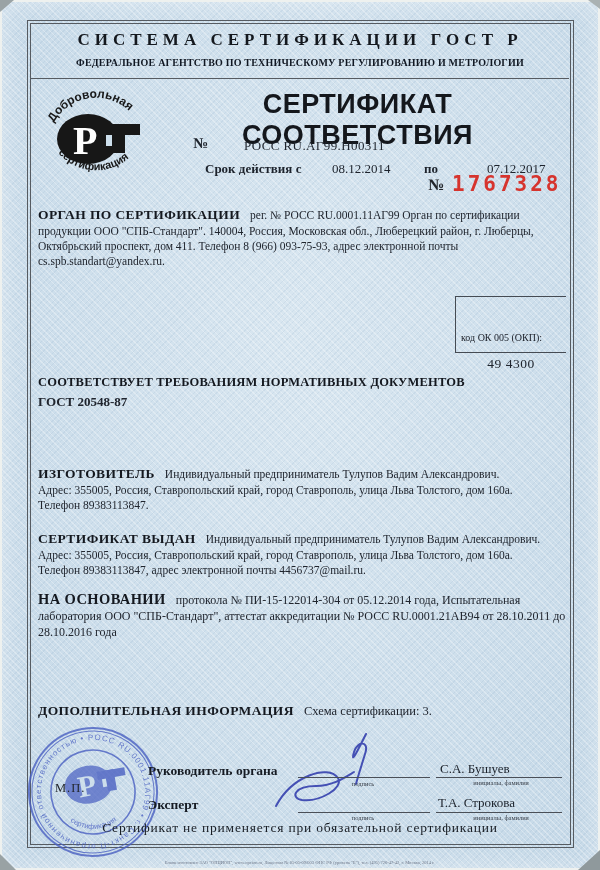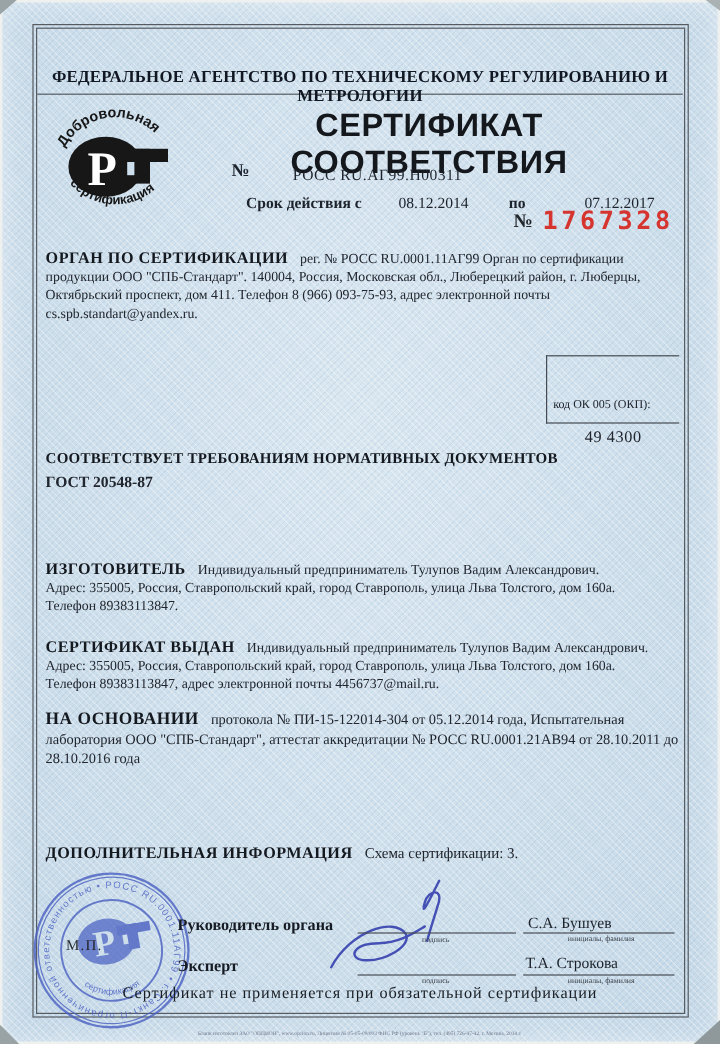--- a/index.html
+++ b/index.html
@@ -21,21 +21,21 @@
   .c-bl{bottom:0;left:0;border-bottom:16px solid #99a2a4;border-right:16px solid transparent;}
   .c-br{bottom:0;right:0;border-bottom:20px solid #8f999c;border-left:22px solid transparent;}
 
   .frame{position:absolute;left:27px;top:20px;width:545px;height:826px;border:1px solid #565b61;}
   .frame-inner{position:absolute;left:2px;top:2px;right:2px;bottom:2px;border:1px solid #565b61;}
   .hline{position:absolute;left:31px;top:78px;width:538px;border-top:1px solid #565b61;}
 
   .hdr1{position:absolute;left:30px;top:30px;width:540px;text-align:center;
         font-weight:bold;font-size:17px;letter-spacing:5px;color:#14181e;}
   .hdr2{position:absolute;left:30px;top:57px;width:540px;text-align:center;
-        font-weight:bold;font-size:14px;letter-spacing:.2px;color:#101722;}
+        font-weight:bold;font-size:10px;letter-spacing:.2px;color:#101722;}
 
   .title{position:absolute;left:150px;top:89px;width:415px;text-align:center;
          font-family:"Liberation Sans",sans-serif;font-weight:bold;font-size:27px;
          letter-spacing:.5px;color:#14171c;}
 
   .numrow-label{position:absolute;left:193px;top:135px;font-weight:bold;font-size:15px;}
   .numrow-value{position:absolute;left:244px;top:138px;font-size:13px;letter-spacing:.4px;}
   .validity{position:absolute;top:161px;font-size:13px;}
   .v-label{left:205px;font-weight:bold;}
   .v-from{left:332px;}
@@ -77,20 +77,21 @@
   <div class="corner c-tl"></div>
   <div class="corner c-tr"></div>
   <div class="corner c-bl"></div>
   <div class="corner c-br"></div>
 
   <div class="frame">
     <div class="frame-inner"></div>
   </div>
   <div class="hline"></div>
 
+  <div class="hdr1">СИСТЕМА СЕРТИФИКАЦИИ ГОСТ Р</div>
   <div class="hdr2">ФЕДЕРАЛЬНОЕ АГЕНТСТВО ПО ТЕХНИЧЕСКОМУ РЕГУЛИРОВАНИЮ И МЕТРОЛОГИИ</div>
 
   <svg class="logo-svg" width="120" height="100" viewBox="0 0 120 100">
     <defs>
       <path id="arcTop" d="M14,46 A48,48 0 0 1 106,46"></path>
       <path id="arcBot" d="M16,58 A50,50 0 0 0 104,58"></path>
     </defs>
     <text font-family="Liberation Sans,sans-serif" font-size="12" font-weight="bold" fill="#171717">
       <textPath href="#arcTop" startOffset="8%">Добровольная</textPath>
     </text>

